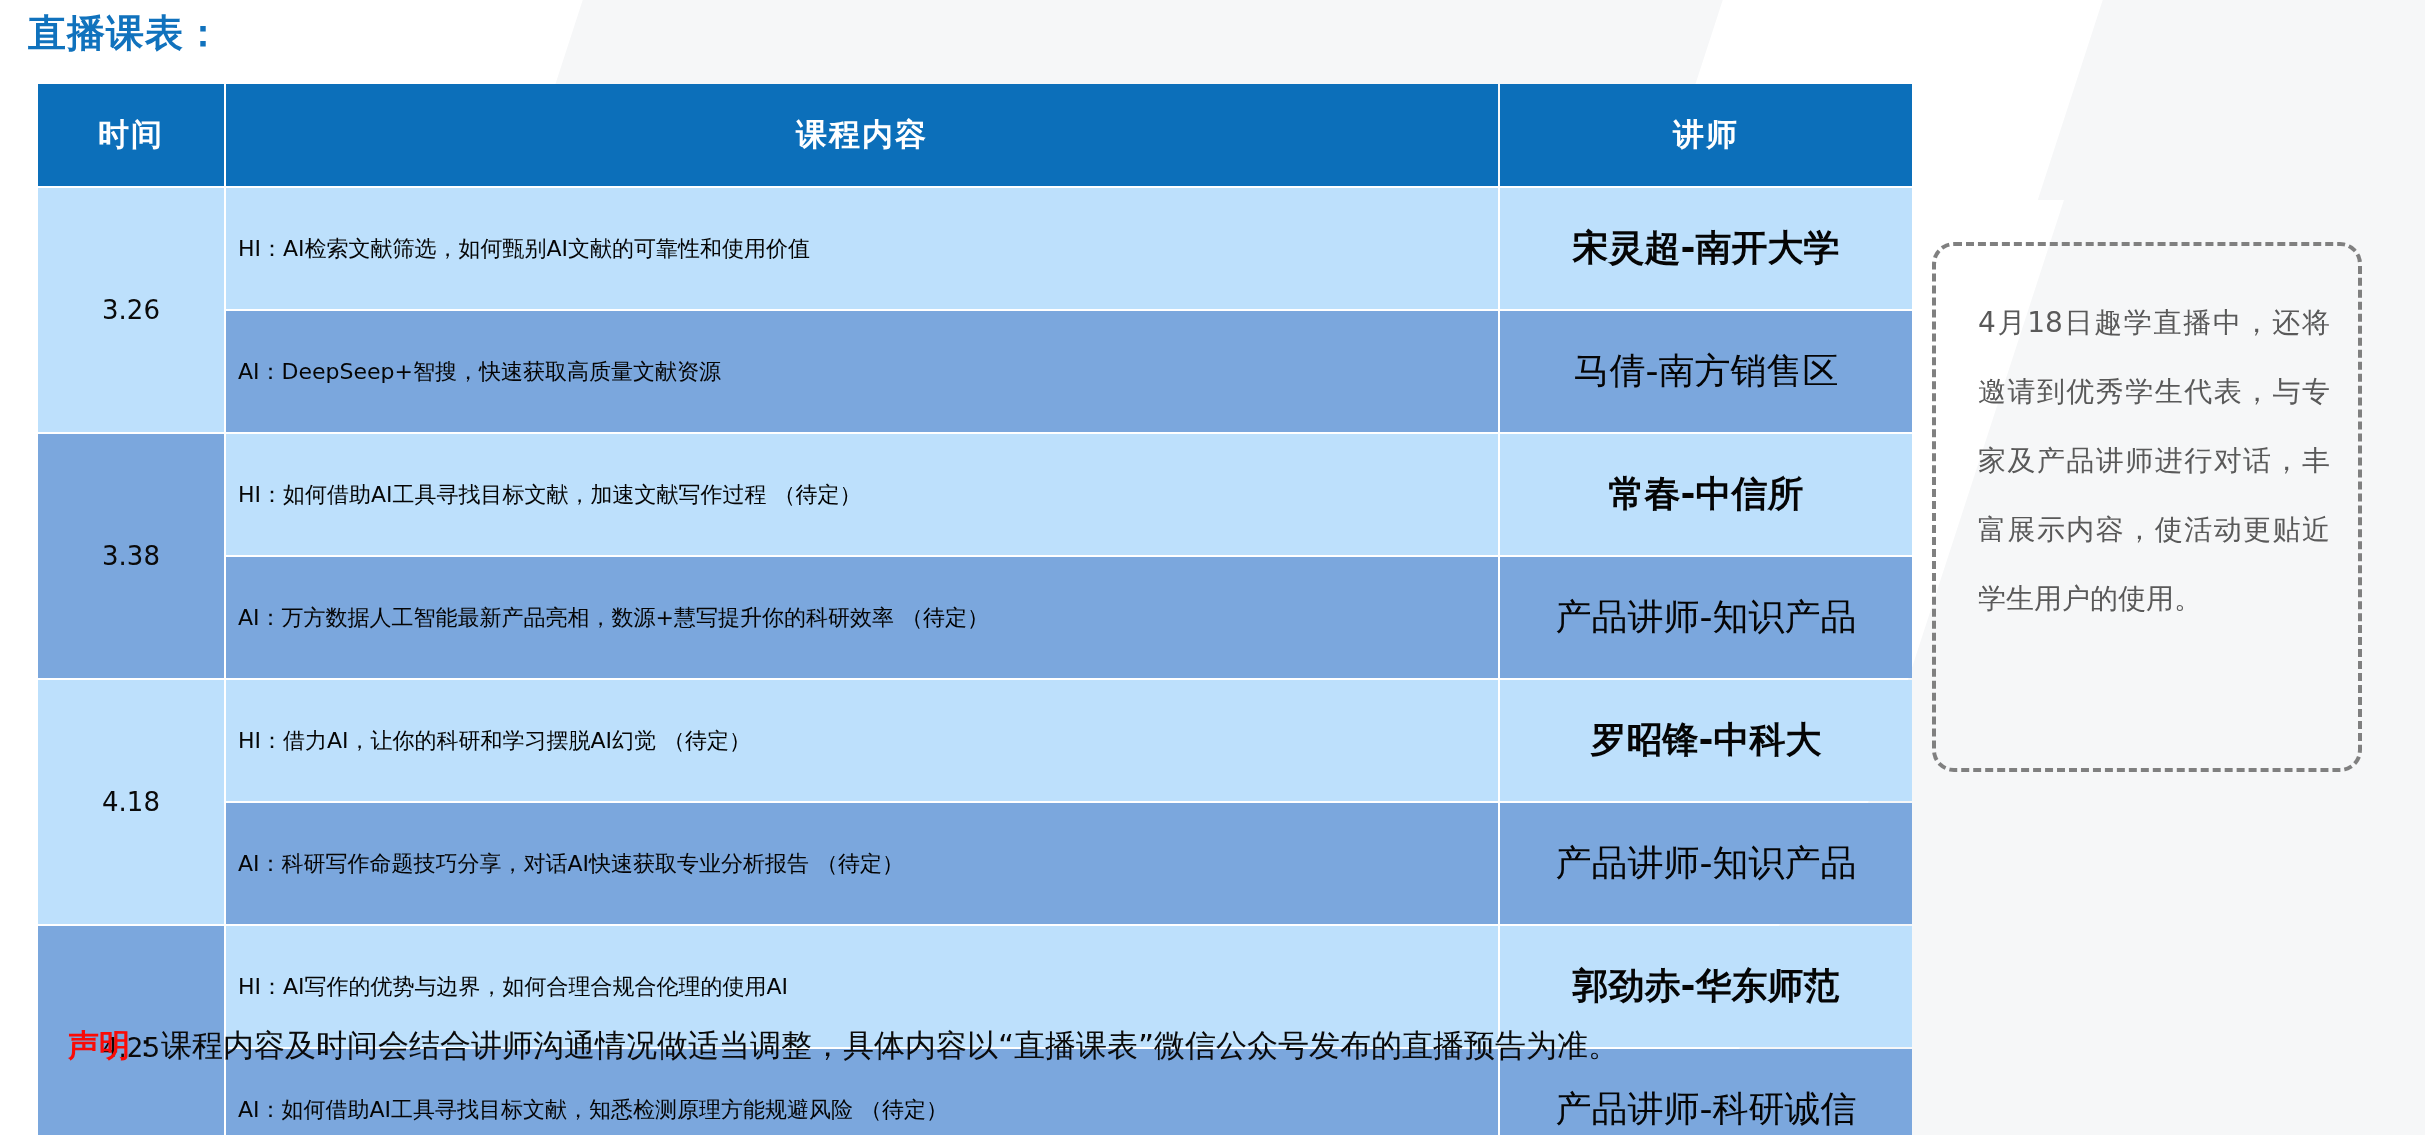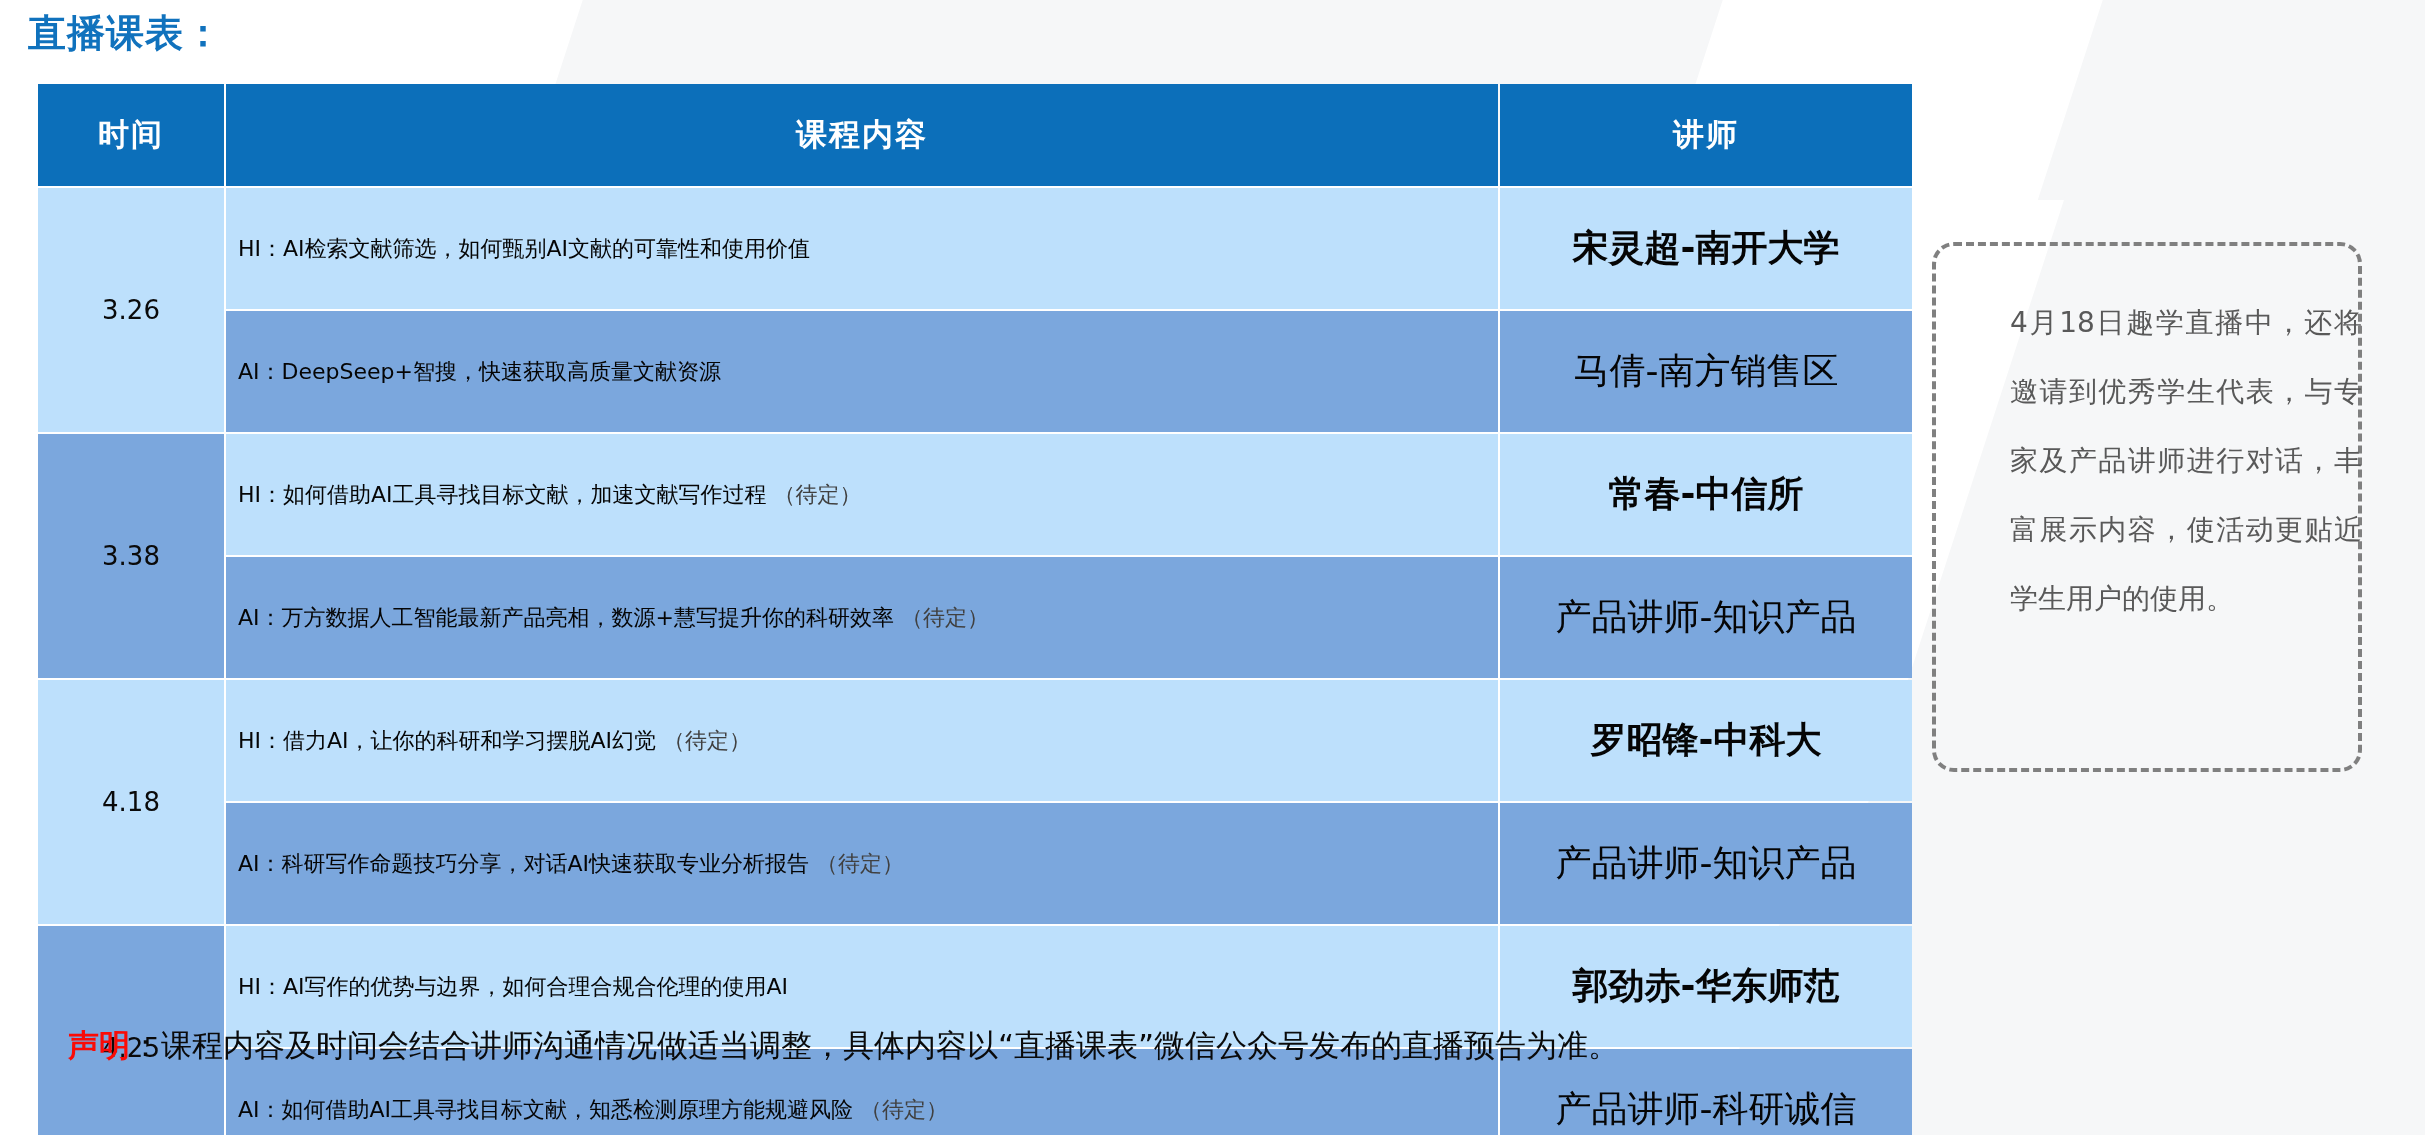--- a/index.html
+++ b/index.html
@@ -91,21 +91,21 @@
     font-size: 36px;
     color: #050505;
     text-align: center;
     height: 97px;
   }
   .cell-teacher.bold { font-weight: bold; }
 
   .bg-light { background: #bde0fc; }
   .bg-mid   { background: #7ba7dd; }
 
-  .pending { color: #404040; }
+  .pending { color: #000000; }
 
   
   .callout {
     position: absolute;
     left: 1932px;
     top: 242px;
     width: 430px;
     height: 530px;
     border: 4px dashed #808080;
     border-radius: 22px;
@@ -116,21 +116,20 @@
     position: absolute;
     left: 1978px;
     top: 288px;
     width: 352px;
     font-size: 28px;
     line-height: 69px;
     color: #595959;
     letter-spacing: 0px;
     text-align: justify;
     text-justify: inter-ideograph;
-    margin-left: 32px;
   }
 
   
   .statement {
     position: absolute;
     left: 68px;
     top: 1022px;
     width: 2290px;
     font-size: 31px;
     line-height: 46px;

